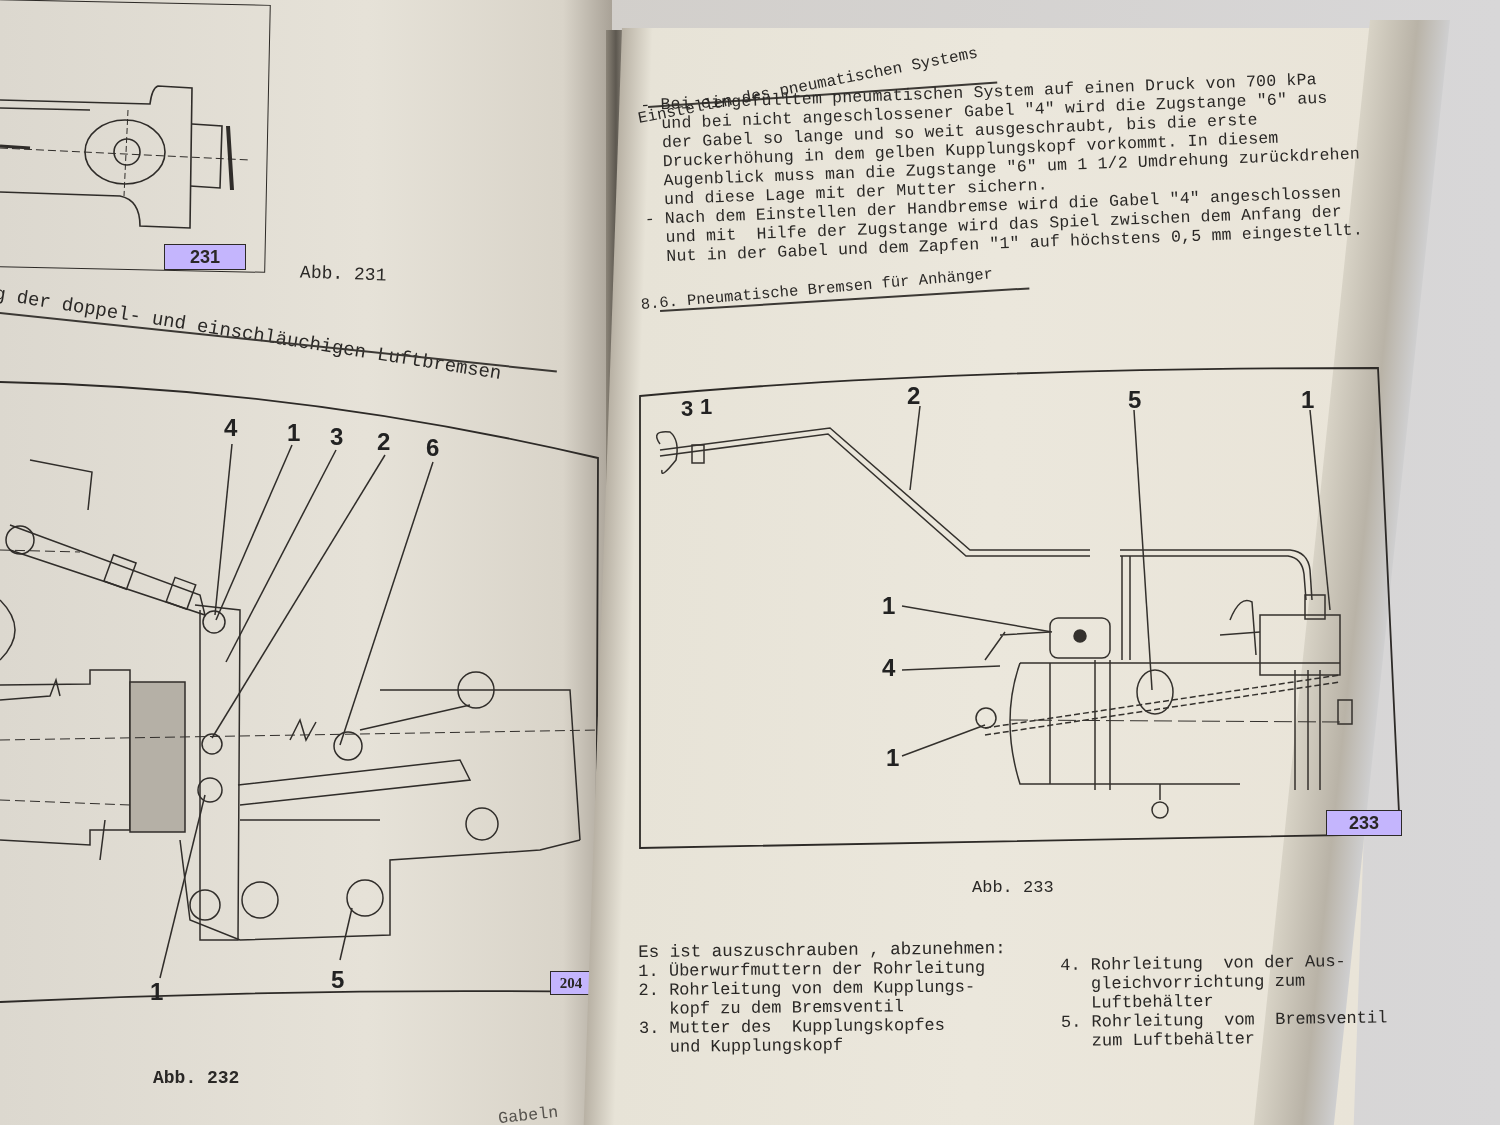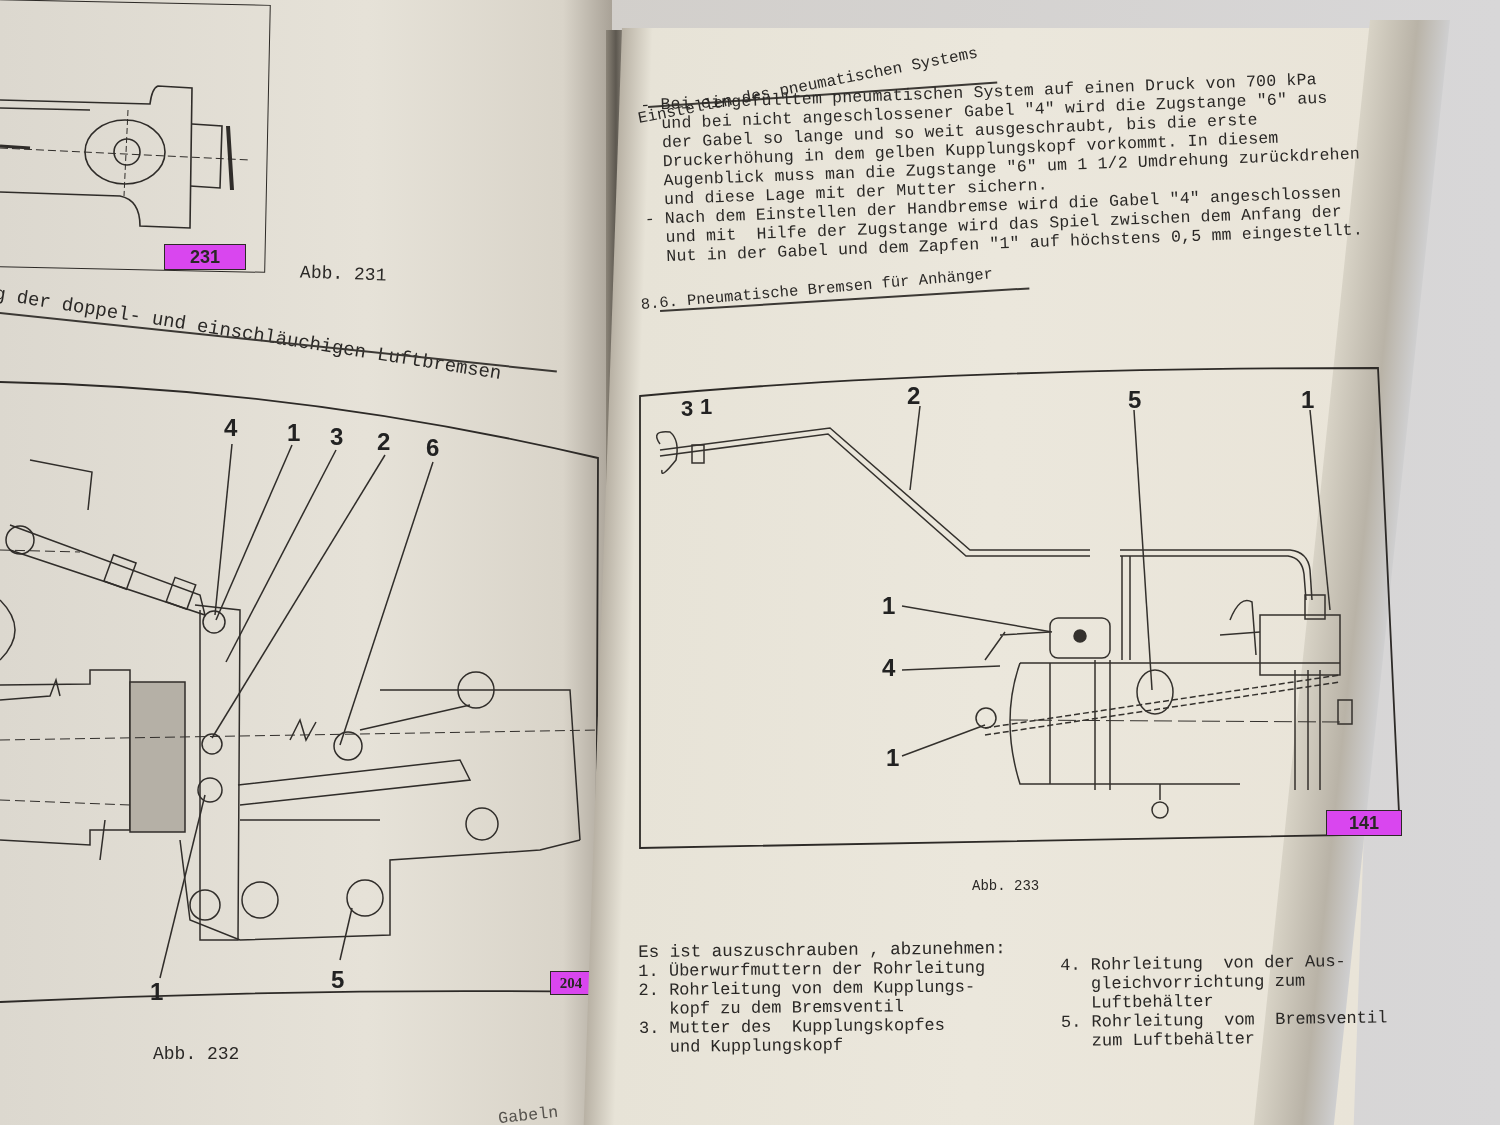--- a/index.html
+++ b/index.html
@@ -7,21 +7,21 @@
   .backdrop{position:absolute;inset:0;background:linear-gradient(90deg,#bdb9b3 0%,#d2cfcb 40%,#d8d7d8 100%);}
   .page-left{position:absolute;left:0;top:0;width:612px;height:1125px;background:linear-gradient(90deg,#dcd8cf 0%,#e6e2d8 60%,#d9d4c9 92%,#a9a297 100%);}
   .page-right{position:absolute;left:622px;top:28px;width:770px;height:1100px;background:linear-gradient(90deg,#b8b1a4 0%,#e7e3d7 4%,#ebe7dc 50%,#e9e4d8 100%);transform:skewX(-2deg);transform-origin:top left;}
   .page-edge{position:absolute;left:1370px;top:20px;width:80px;height:1110px;background:linear-gradient(90deg,#d8d3c6,#b9b3a7 60%,#cfcfd0);transform:skewX(-6deg);transform-origin:top left;}
   .gutter{position:absolute;left:606px;top:30px;width:22px;height:1095px;background:linear-gradient(90deg,#8b8478,#5d5850 45%,#9d968a);}
   .abs{position:absolute;}
   .txt{white-space:pre;font-size:16.5px;letter-spacing:0.2px;}
   .heading{font-size:16px;white-space:pre;}
   .rule{position:absolute;height:2px;background:#3b3834;}
   .fig-box{position:absolute;border:1.6px solid #2d2a27;}
-  .fig-num{position:absolute;border:1.6px solid #2d2a27;background:#d946ef;font-family:"Liberation Sans","DejaVu Sans",sans-serif;font-weight:bold;font-size:18px;text-align:center;}
+  .fig-num{position:absolute;border:1.6px solid #2d2a27;background:#c4b5fd;font-family:"Liberation Sans","DejaVu Sans",sans-serif;font-weight:bold;font-size:18px;text-align:center;}
   .callout{position:absolute;font-family:"Liberation Sans","DejaVu Sans",sans-serif;font-weight:bold;font-size:24px;color:#222;}
   .caption{position:absolute;font-size:18px;white-space:pre;}
   svg{position:absolute;overflow:visible;}
   .list-line{white-space:pre;font-size:17px;}
 </style>
 </head>
 <body>
 
 <div class="backdrop"></div>
 
@@ -94,21 +94,21 @@
   </g>
 </svg>
 <div class="callout" style="left:224px;top:414px;">4</div>
 <div class="callout" style="left:287px;top:419px;">1</div>
 <div class="callout" style="left:330px;top:423px;">3</div>
 <div class="callout" style="left:377px;top:428px;">2</div>
 <div class="callout" style="left:426px;top:434px;">6</div>
 <div class="callout" style="left:150px;top:978px;">1</div>
 <div class="callout" style="left:331px;top:966px;">5</div>
 <div class="fig-num" style="left:550px;top:971px;width:40px;height:22px;line-height:22px;font-size:15px;font-family:'Liberation Serif','DejaVu Serif',serif;">204</div>
-<div class="caption" style="left:153px;top:1044px;">Abb. 232</div>
+<div class="caption" style="left:153px;top:1068px;font-weight:bold;">Abb. 232</div>
 <div class="abs txt" style="left:498px;top:1106px;transform:rotate(-6deg);color:#55524d;">Gabeln</div>
 
 <div class="gutter"></div>
 
 <div class="page-right"></div>
 <div class="page-edge"></div>
 
 <div class="abs heading" style="left:640px;top:110px;font-size:16px;transform:rotate(-11deg);transform-origin:left bottom;">Einstellen des pneumatischen Systems</div>
 <div class="rule" style="left:648px;top:106px;width:350px;transform:rotate(-4deg);transform-origin:left top;"></div>
 
@@ -170,22 +170,22 @@
   </g>
 </svg>
 <div class="callout" style="left:681px;top:396px;font-size:22px;">3</div>
 <div class="callout" style="left:700px;top:394px;font-size:22px;">1</div>
 <div class="callout" style="left:907px;top:382px;">2</div>
 <div class="callout" style="left:1128px;top:386px;">5</div>
 <div class="callout" style="left:1301px;top:386px;">1</div>
 <div class="callout" style="left:882px;top:592px;">1</div>
 <div class="callout" style="left:882px;top:654px;">4</div>
 <div class="callout" style="left:886px;top:744px;">1</div>
-<div class="fig-num" style="left:1326px;top:810px;width:74px;height:24px;line-height:24px;">141</div>
-<div class="caption" style="left:972px;top:878px;font-size:14px;">Abb. 233</div>
+<div class="fig-num" style="left:1326px;top:810px;width:74px;height:24px;line-height:24px;">233</div>
+<div class="caption" style="left:972px;top:878px;font-size:17px;">Abb. 233</div>
 
 <div class="abs" style="left:638px;top:942px;transform:rotate(-0.6deg);transform-origin:left top;">
   <div class="list-line" style="font-size:17.5px;">Es ist auszuschrauben , abzunehmen:</div>
   <div class="list-line">1. Überwurfmuttern der Rohrleitung</div>
   <div class="list-line">2. Rohrleitung von dem Kupplungs-</div>
   <div class="list-line">   kopf zu dem Bremsventil</div>
   <div class="list-line">3. Mutter des  Kupplungskopfes</div>
   <div class="list-line">   und Kupplungskopf</div>
 </div>
 <div class="abs" style="left:1060px;top:956px;transform:rotate(-0.8deg);transform-origin:left top;">

